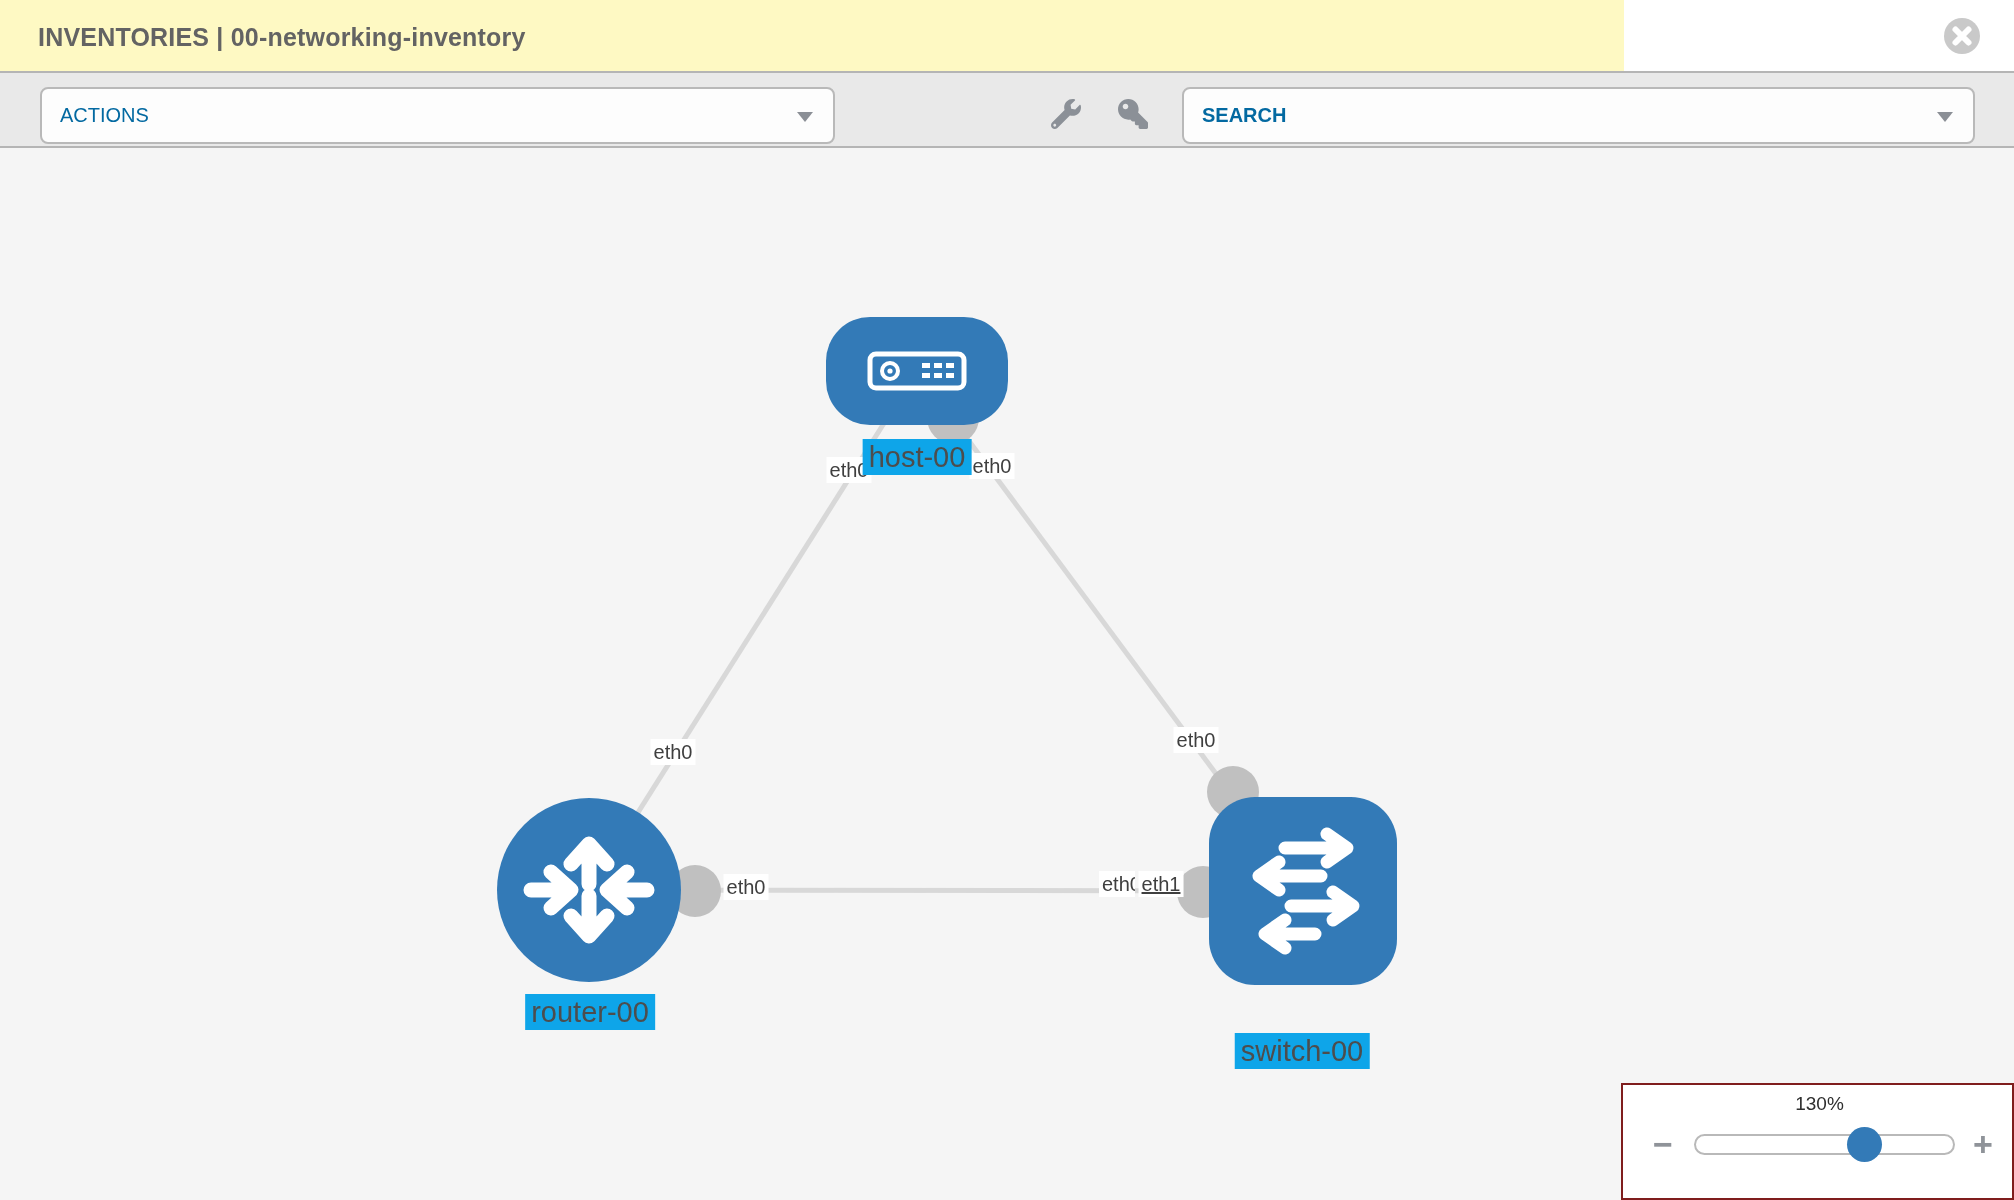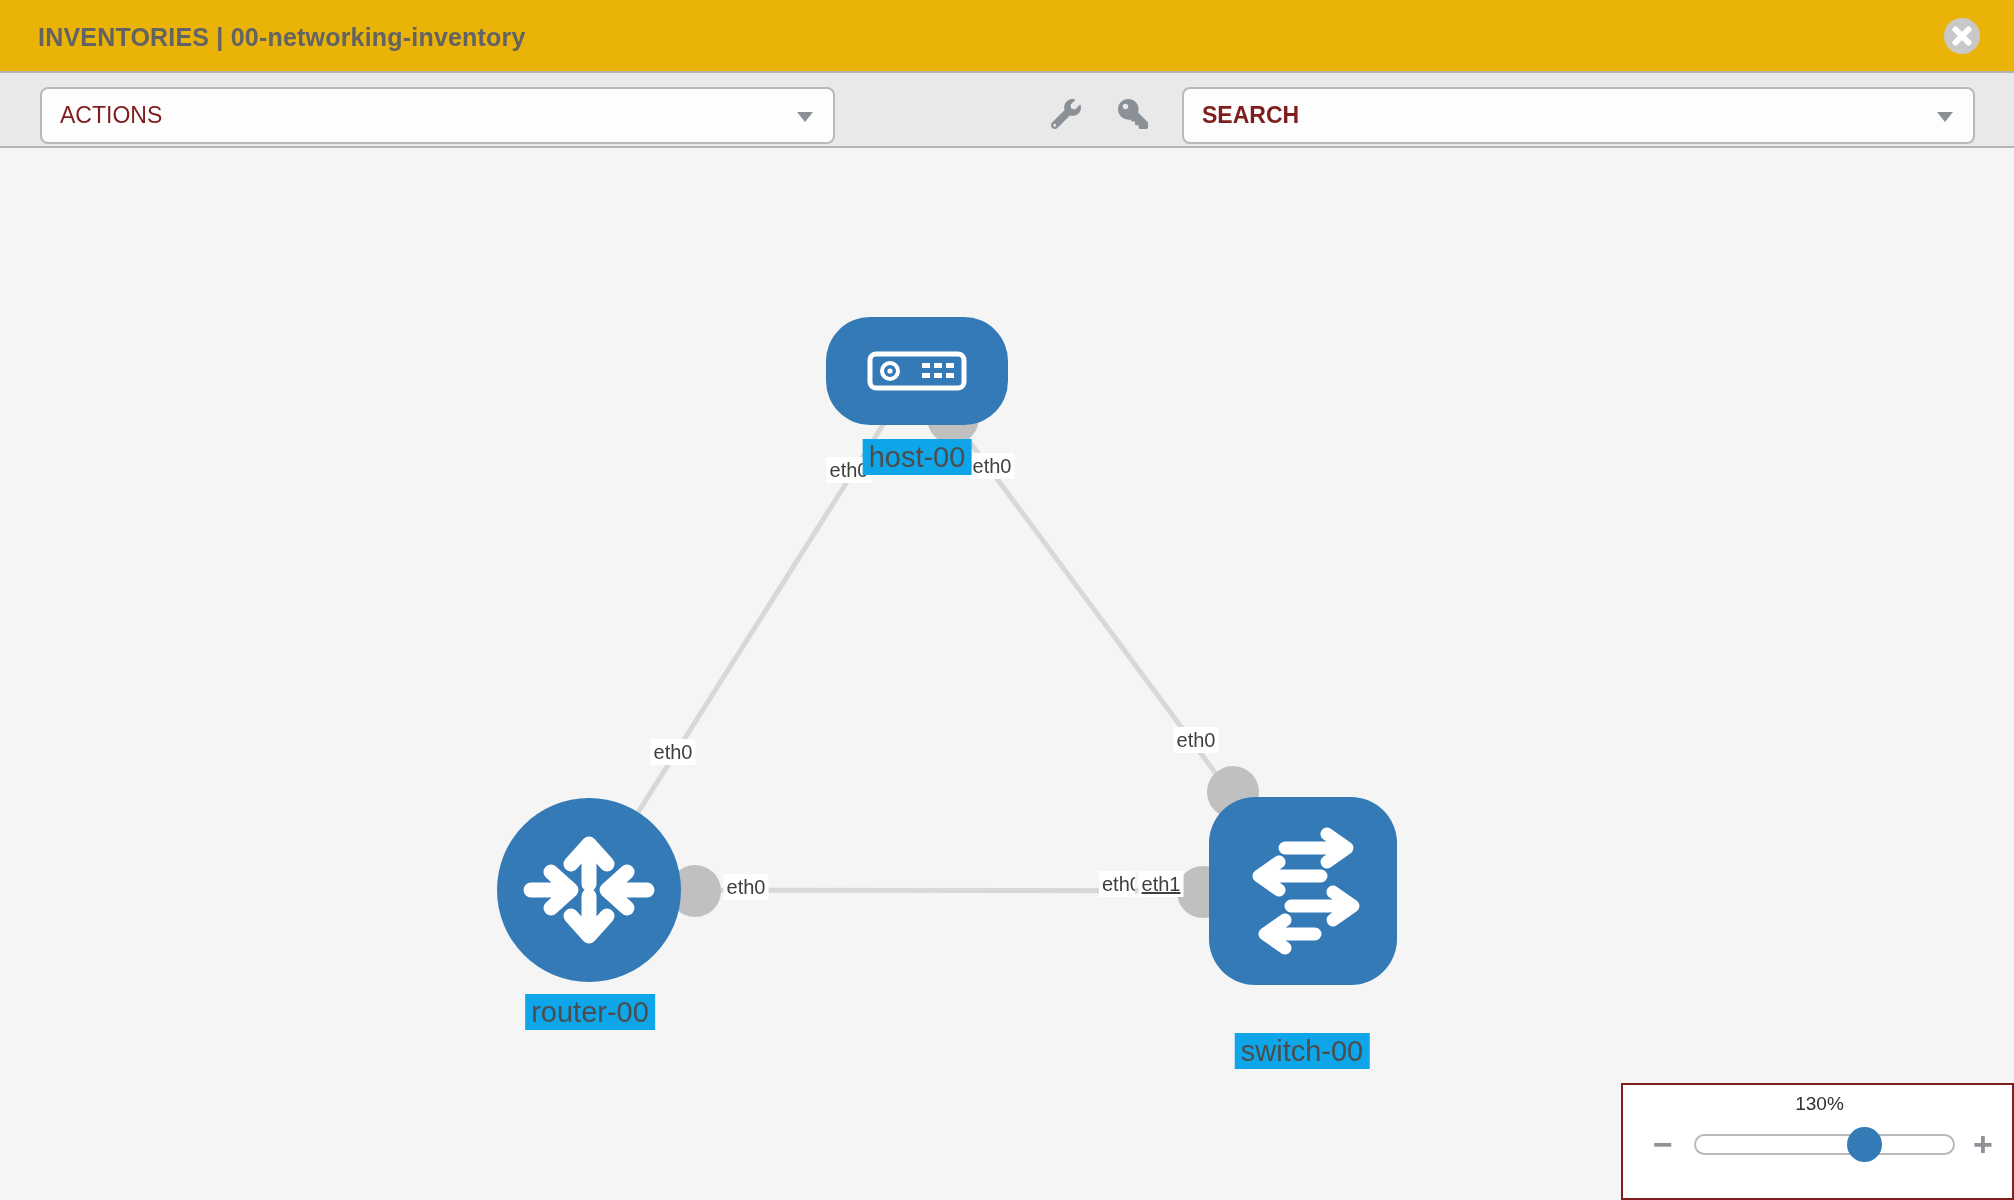--- a/index.html
+++ b/index.html
@@ -1,31 +1,31 @@
 <!DOCTYPE html>
 <html><head>
 <meta charset="utf-8">
 <style>
   * { margin:0; padding:0; box-sizing:border-box; }
   html,body { width:2014px; height:1200px; font-family:"Liberation Sans", sans-serif; }
   .app { position:relative; width:2014px; height:1200px; background:#fff; overflow:hidden; }
 
   
-  .header { position:absolute; left:0; top:0; width:2014px; height:71px; background:#eab308; z-index:20; }
+  .header { position:absolute; left:0; top:0; width:1624px; height:71px; background:#fef9c3; z-index:20; }
   .page-title { position:absolute; left:38px; top:0; height:71px; line-height:74px;
     font-size:25px; font-weight:700; color:#636363; letter-spacing:.2px; }
   .close-btn { position:absolute; left:1944px; top:18px; width:36px; height:36px; cursor:pointer; }
 
   
   .toolbar { position:absolute; left:0; top:71px; width:2014px; height:77px;
     background:#e9e9e9; border-top:2px solid #b5b5b5; border-bottom:2px solid #b5b5b5; z-index:20; }
   .dropdown { position:absolute; top:14px; height:57px; background:#fdfdfd;
     border:2px solid #b9b9b9; border-radius:8px; cursor:pointer; }
   .dropdown .dd-label { position:absolute; left:18px; top:0; height:53px; line-height:53px;
-    font-size:23px; color:#7f1d1d; }
+    font-size:20px; color:#0369a1; }
   .caret { position:absolute; right:20px; top:23px; width:0; height:0;
     border-left:8px solid transparent; border-right:8px solid transparent; border-top:10px solid #8b8f96; }
   .dd-actions { left:40px;  width:795px; }
   .dd-search  { left:1182px; width:793px;font-weight:bold; }
   .tool-icon { position:absolute; top:99px; width:30px; height:30px; cursor:pointer; }
   .tool-icon svg { width:30px; height:30px; }
   .ti-wrench { left:1051px; }
   .ti-key    { left:1118px; }
 
   

